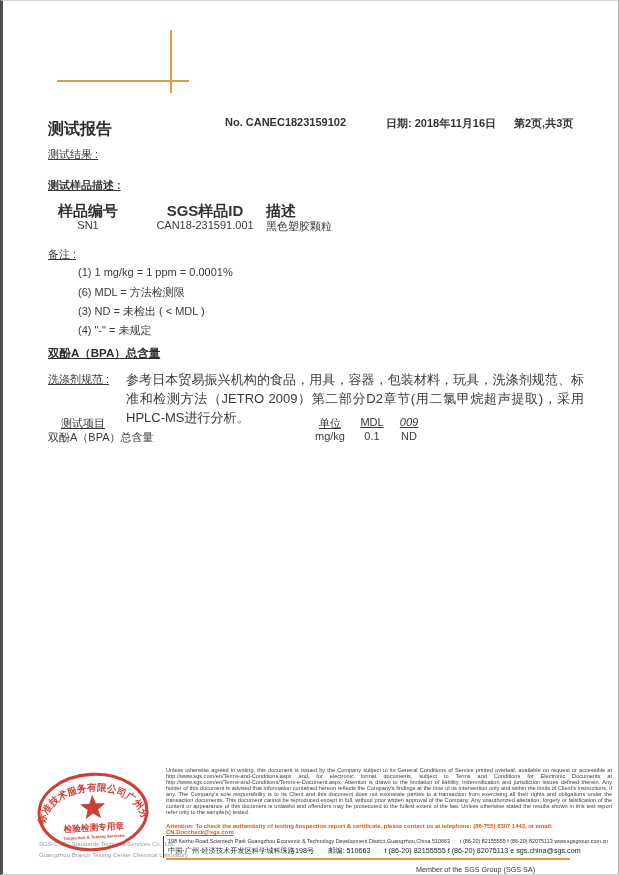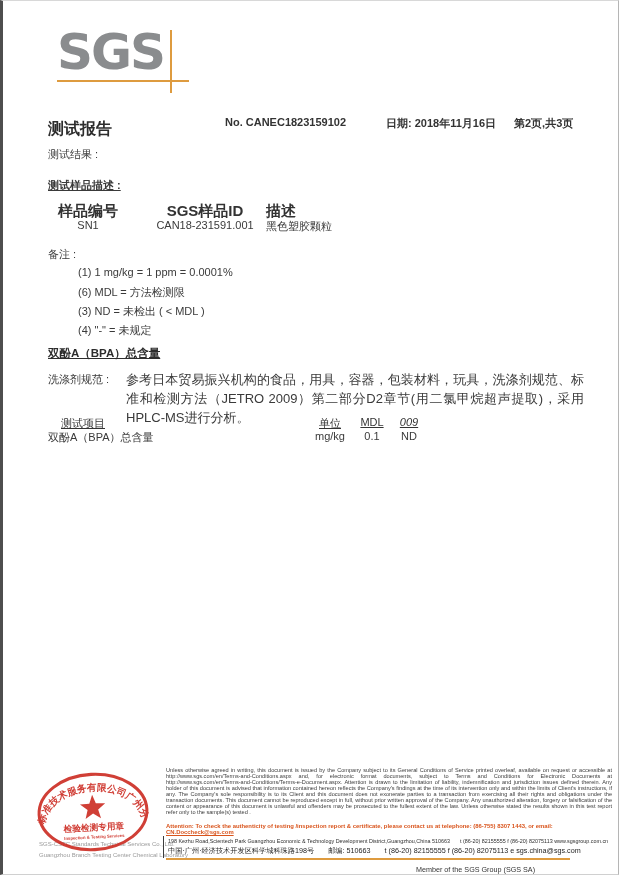--- a/index.html
+++ b/index.html
@@ -14,21 +14,21 @@
   
   .logo-text{left:54px;top:26px;font-size:50px;font-weight:bold;color:#8a8c8e;
     letter-spacing:-2px;line-height:1;font-family:"DejaVu Sans",sans-serif;}
   .logo-hline{left:54px;top:79px;width:132px;height:2px;background:#de9b3f;}
   .logo-vline{left:167px;top:29px;width:2px;height:63px;background:#de9b3f;}
   
   .doc-title{left:45px;top:118px;font-size:16px;font-weight:bold;color:#2d2d2d;}
   .report-no{left:222px;top:115px;font-size:11px;font-weight:bold;color:#333;}
   .doc-date{left:383px;top:115px;font-size:11px;font-weight:bold;color:#333;}
   .page-info{left:511px;top:115px;font-size:11px;font-weight:bold;color:#333;}
-  .lbl{font-size:11px;color:#3a3a3a;}
+  .lbl{font-size:11px;color:#3a3a3a;text-decoration:underline;}
   .results-label{left:45px;top:146px;}
   .sample-desc-label{left:45px;top:177px;font-weight:600;text-decoration:underline;}
   
   .st-h{top:201px;font-size:15px;font-weight:bold;color:#333;}
   .st-r{top:218px;font-size:11px;color:#3a3a3a;}
   .st-c1{left:40px;width:90px;text-align:center;}
   .st-c2{left:132px;width:140px;text-align:center;}
   .st-c3{left:263px;width:140px;text-align:left;}
   .remarks-label{left:45px;top:246px;}
   .remark{left:75px;font-size:11px;color:#3a3a3a;}
@@ -62,21 +62,20 @@
   .member-line{left:413px;top:864px;font-size:7.2px;color:#333;}
   
   .stamp{left:33px;top:770px;width:114px;height:82px;opacity:.92;transform:rotate(-3deg);}
   .stamp svg{width:100%;height:100%;}
 </style>
 </head>
 <body>
 
 <div class="page">
 
-  <div class="abs logo-text">SGS</div>
   <div class="abs logo-hline"></div>
   <div class="abs logo-vline"></div>
 
   <div class="abs doc-title">测试报告</div>
   <div class="abs report-no">No. CANEC1823159102</div>
   <div class="abs doc-date">日期: 2018年11月16日</div>
   <div class="abs page-info">第2页,共3页</div>
 
   <div class="abs lbl results-label">测试结果 :</div>
   <div class="abs lbl sample-desc-label">测试样品描述 :</div>

